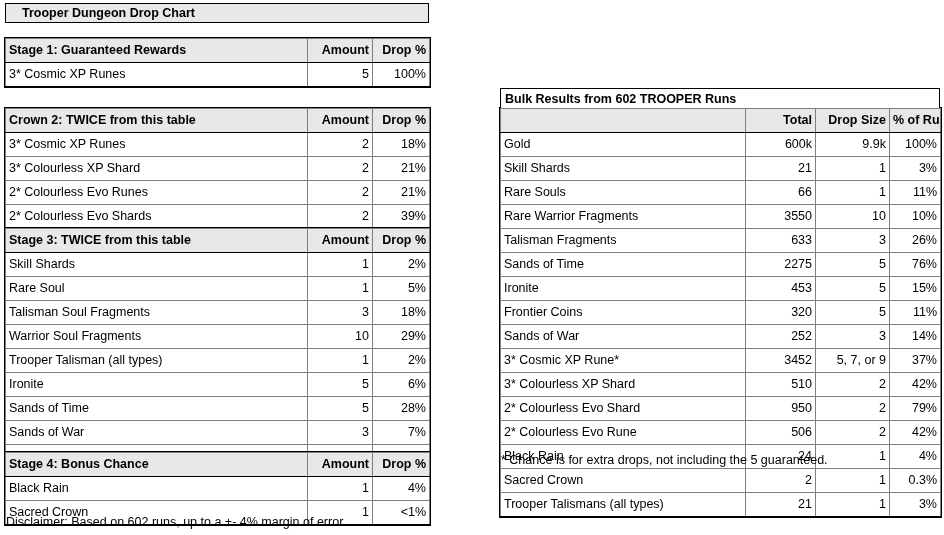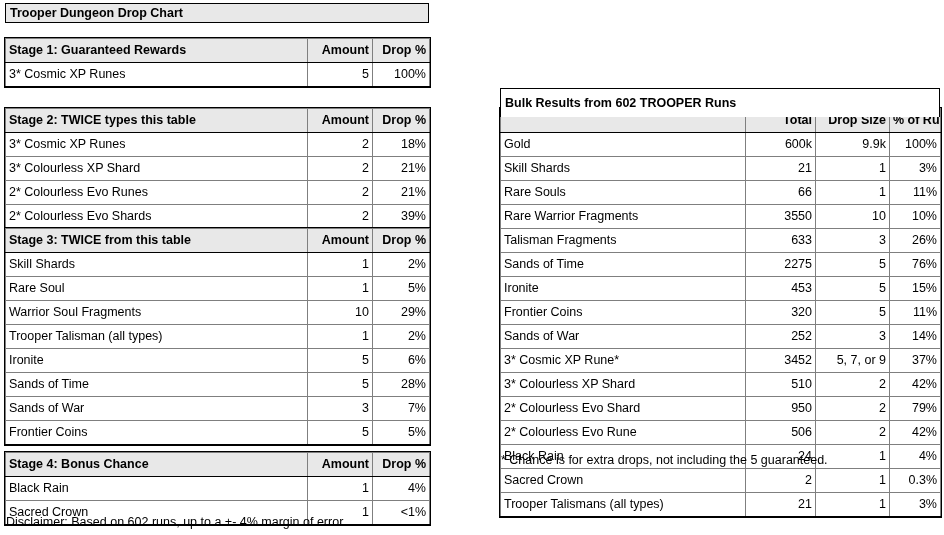--- a/index.html
+++ b/index.html
@@ -53,21 +53,21 @@
     position: absolute;
     left: 5px;
     top: 3px;
     width: 424px;
     height: 20px;
     background: #e8e8e8;
     border: 1px solid #000;
     box-sizing: border-box;
     display: flex;
     align-items: center;
-    padding-left: 4px;
+    padding-left: 16px;
     font-size: 12.5px;
     font-weight: bold;
   }
 
   
   .left-tbl {
     position: absolute;
     left: 5px;
     width: 424px;
   }
@@ -87,21 +87,21 @@
     font-size: 12.5px;
     white-space: nowrap;
   }
 
   
   #bulk-title {
     position: absolute;
     left: 500px;
     top: 88px;
     width: 440px;
-    height: 29px;
+    height: 20px;
     background: #ffffff;
     border: 1px solid #000;
     border-bottom: none;
     box-sizing: border-box;
     display: flex;
     align-items: center;
     padding-left: 4px;
     font-size: 12.5px;
     font-weight: bold;
     z-index: 2;
@@ -154,21 +154,21 @@
 </table>
 
 <table class="tbl left-tbl framed" id="stage2-table">
   <colgroup>
       <col class="c-name">
       <col class="c-amt">
       <col class="c-drop">
     </colgroup>
   <thead>
     <tr>
-      <th class="l">Stage 2: TWICE types this table</th>
+      <th class="l">Crown 2: TWICE from this table</th>
       <th class="r">Amount</th>
       <th class="r">Drop %</th>
     </tr>
   </thead>
   <tbody>
     <tr>
       <td class="l">3* Cosmic XP Runes</td>
       <td class="r">2</td>
       <td class="r">18%</td>
     </tr>
@@ -206,20 +206,25 @@
   <tbody>
     <tr>
       <td class="l">Skill Shards</td>
       <td class="r">1</td>
       <td class="r">2%</td>
     </tr>
     <tr>
       <td class="l">Rare Soul</td>
       <td class="r">1</td>
       <td class="r">5%</td>
+    </tr>
+    <tr>
+      <td class="l">Talisman Soul Fragments</td>
+      <td class="r">3</td>
+      <td class="r">18%</td>
     </tr>
     <tr>
       <td class="l">Warrior Soul Fragments</td>
       <td class="r">10</td>
       <td class="r">29%</td>
     </tr>
     <tr>
       <td class="l">Trooper Talisman (all types)</td>
       <td class="r">1</td>
       <td class="r">2%</td>

